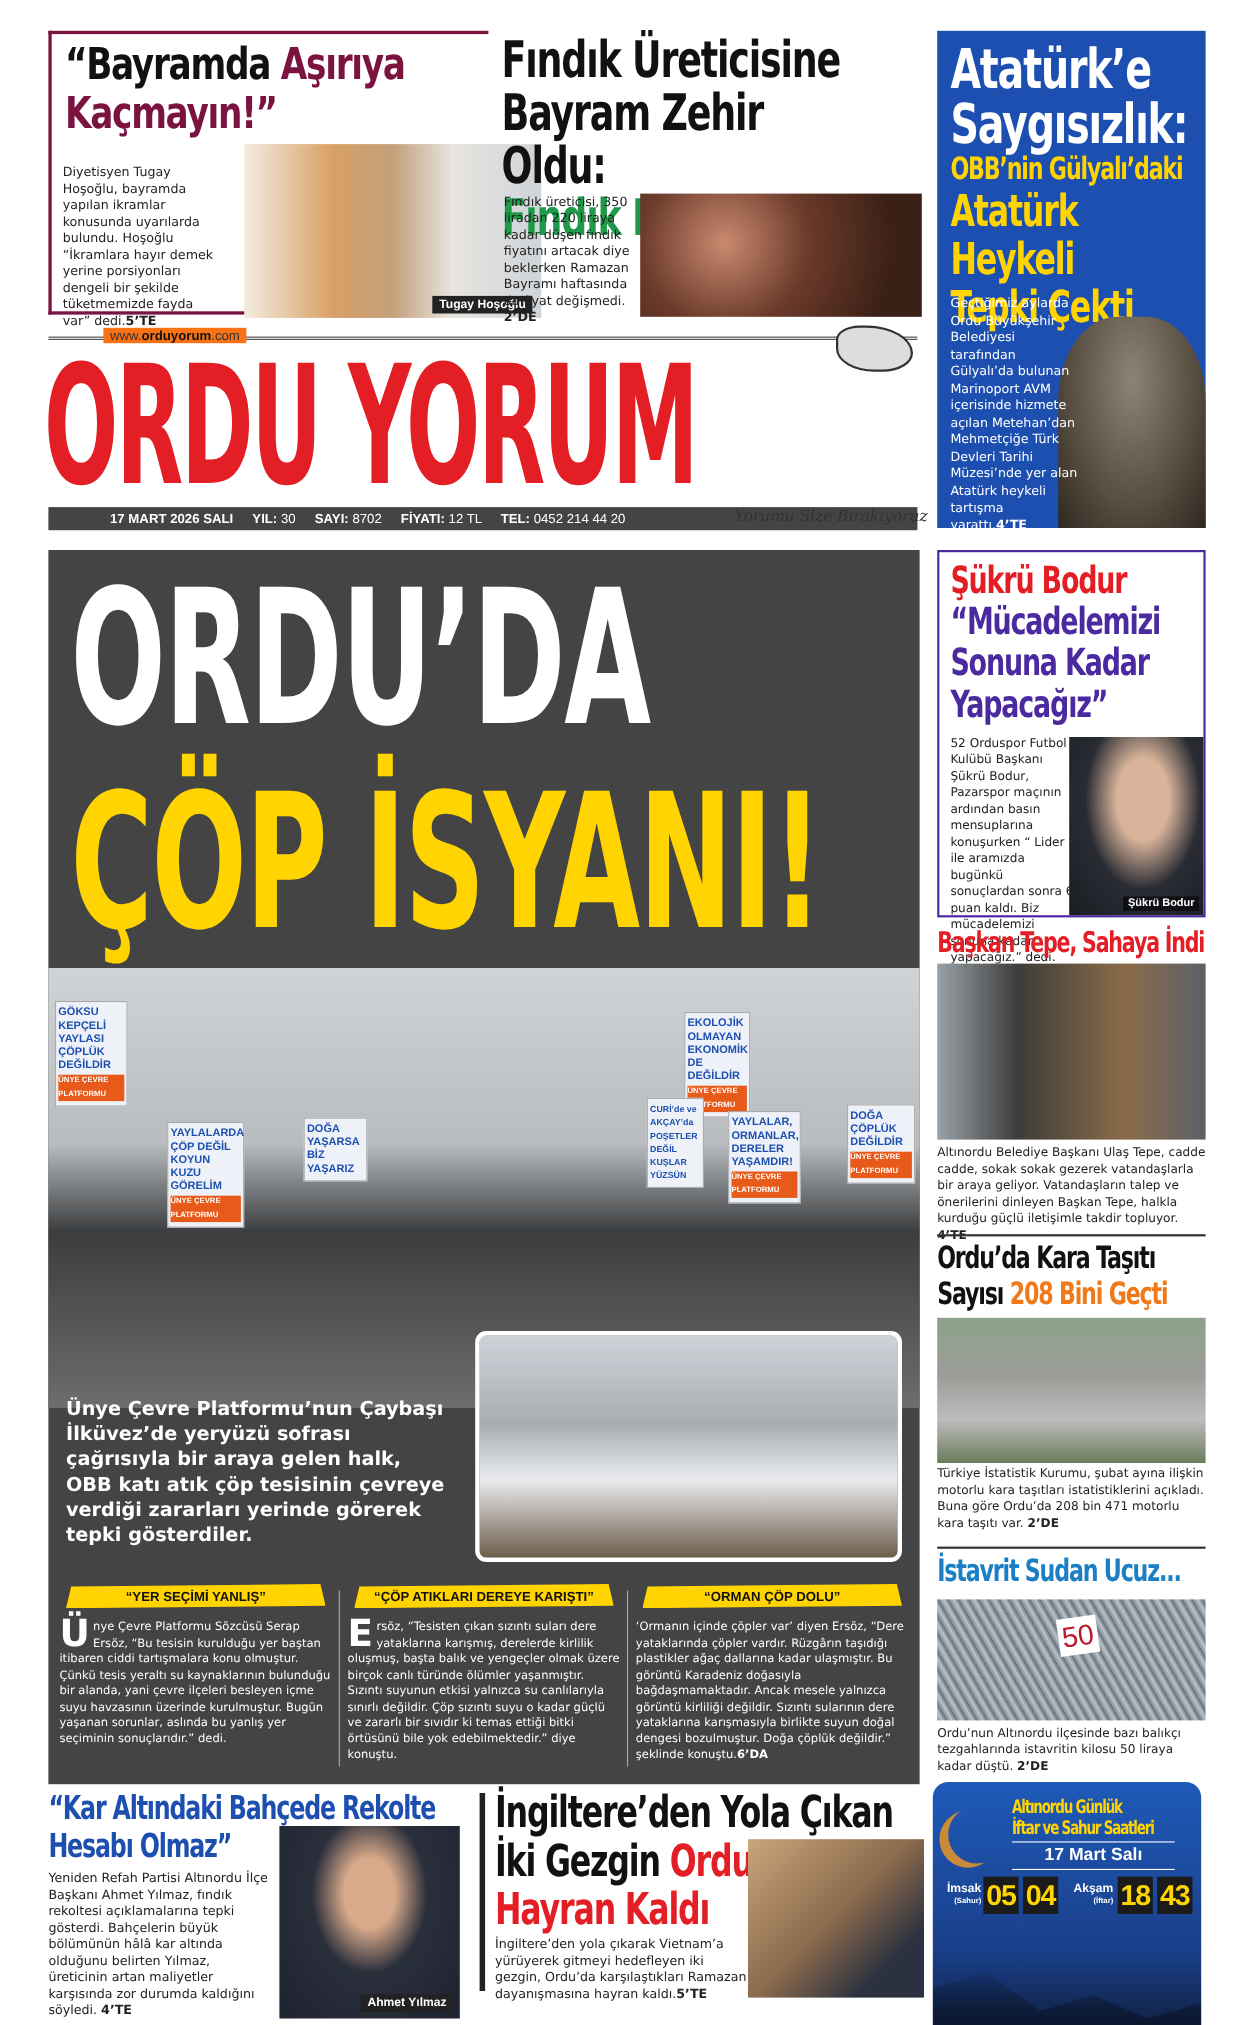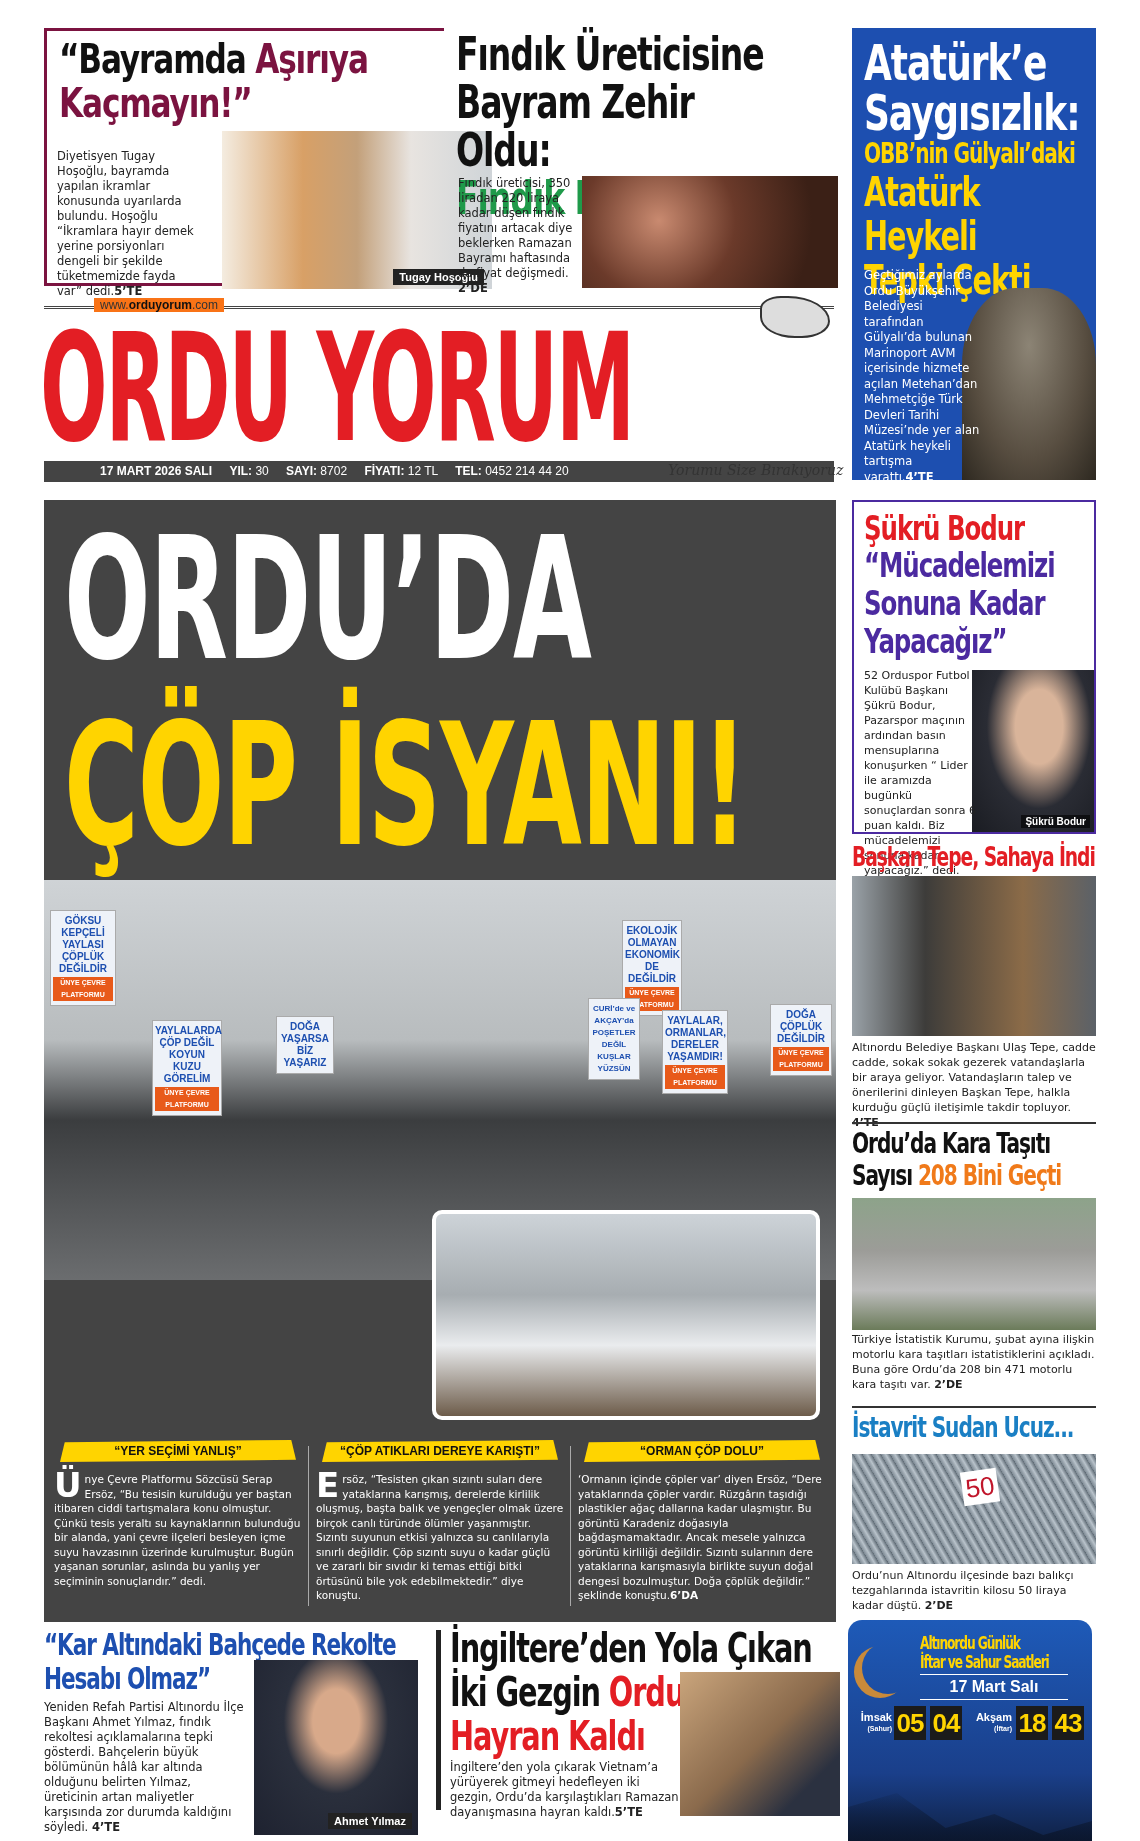--- a/index.html
+++ b/index.html
@@ -39,21 +39,21 @@
 #slogan{left:668px;top:462px;font-family:"DejaVu Serif",serif;font-style:italic;font-size:14px;color:#333}
 
 #main{left:44px;top:500px;width:792px;height:1122px;background:#444}
 #main-h1{left:20px;top:14px;font-size:170px;line-height:170px;color:#fff;width:1200px;transform:scaleX(.6);letter-spacing:-2px}
 #main-h2{left:20px;top:200px;font-size:170px;line-height:170px;color:#ffd400;width:1200px;transform:scaleX(.6);letter-spacing:-2px}
 #main-photo{left:0;top:380px;width:792px;height:400px;background:linear-gradient(180deg,#cfd3d6 0%,#b8bcbe 40%,#3b3d3f 60%,#6b6d6f 100%)}
 #banner{left:198px;top:540px;width:346px;height:124px;background:#f4f4f0;border:1px solid #999}
 #banner .l1{left:28px;top:12px;font-size:22px;color:#2f6d2f;transform:scaleX(.75)}
 #banner .l2{left:8px;top:42px;font-size:30px;color:#222;transform:scaleX(.7)}
 #banner .l3{left:26px;top:92px;font-size:16px;color:#2f6d2f;font-weight:bold;letter-spacing:1px}
-.sign{background:#eef2f8;border:1px solid #aaa;font-size:10px;font-weight:bold;text-align:center;color:#1d4fb0;padding:4px 2px;line-height:12px}
+.sign{background:#eef2f8;border:1px solid #aaa;font-size:10px;font-weight:bold;text-align:left;color:#1d4fb0;padding:4px 2px;line-height:12px}
 .sign .foot{background:#e85a1a;color:#fff;font-size:7px;margin-top:2px}
 #inset{left:388px;top:710px;width:388px;height:210px;border:4px solid #fff;border-radius:10px;background:linear-gradient(180deg,#cdd3d8 0%,#a7adb1 40%,#eaecee 65%,#6d5c4a 100%)}
 #main-lead{left:16px;top:770px;width:350px;color:#fff;font-size:17.5px;line-height:23px;font-weight:bold;font-family:"DejaVu Sans",sans-serif}
 .col{width:248px;top:940px}
 .col-h{background:#ffd400;color:#111;font-size:12px;font-weight:bold;text-align:center;padding:4px 0;margin:0 6px 10px;clip-path:polygon(2% 10%,98% 0,100% 90%,0 100%)}
 .col-t{color:#fff;font-family:"DejaVu Sans",sans-serif;font-size:10.5px;line-height:14.5px}
 .col-t .drop{float:left;font-size:34px;line-height:26px;font-weight:bold;margin-right:3px}
 .vsep{top:946px;width:1px;height:160px;background:#aaa}
 
 #bl-title{left:44px;top:1628px;font-size:30px;line-height:34px;color:#1d4fb0;width:520px;transform:scaleX(.72)}
@@ -154,20 +154,21 @@
     <div class="abs sign" style="left:108px;top:140px;width:70px"><span>YAYLALARDA ÇÖP DEĞİL KOYUN KUZU GÖRELİM</span><div class="foot">ÜNYE ÇEVRE PLATFORMU</div></div>
     <div class="abs sign" style="left:232px;top:136px;width:58px"><span>DOĞA YAŞARSA BİZ YAŞARIZ</span></div>
     <div class="abs sign" style="left:578px;top:40px;width:60px"><span>EKOLOJİK OLMAYAN EKONOMİK DE DEĞİLDİR</span><div class="foot">ÜNYE ÇEVRE PLATFORMU</div></div>
     <div class="abs sign" style="left:544px;top:118px;width:52px;font-size:8px"><span>CURİ’de ve AKÇAY’da POŞETLER DEĞİL KUŞLAR YÜZSÜN</span></div>
     <div class="abs sign" style="left:618px;top:130px;width:66px"><span>YAYLALAR, ORMANLAR, DERELER YAŞAMDIR!</span><div class="foot">ÜNYE ÇEVRE PLATFORMU</div></div>
     <div class="abs sign" style="left:726px;top:124px;width:62px"><span>DOĞA ÇÖPLÜK DEĞİLDİR</span><div class="foot">ÜNYE ÇEVRE PLATFORMU</div></div>
   </div>
   <div id="main-h1" class="abs cond">ORDU’DA</div>
   <div id="main-h2" class="abs cond">ÇÖP İSYANI!</div>
   <div id="inset" class="abs"></div>
+  <div id="main-lead" class="abs">Ünye Çevre Platformu’nun Çaybaşı İlküvez’de yeryüzü sofrası çağrısıyla bir araya gelen halk, OBB katı atık çöp tesisinin çevreye verdiği zararları yerinde görerek tepki gösterdiler.</div>
 
   <div class="abs col" style="left:10px">
     <div class="col-h">“YER SEÇİMİ YANLIŞ”</div>
     <div class="col-t"><span class="drop">Ü</span><span>nye Çevre Platformu Sözcüsü Serap Ersöz, “Bu tesisin kurulduğu yer baştan itibaren ciddi tartışmalara konu olmuştur. Çünkü tesis yeraltı su kaynaklarının bulunduğu bir alanda, yani çevre ilçeleri besleyen içme suyu havzasının üzerinde kurulmuştur. Bugün yaşanan sorunlar, aslında bu yanlış yer seçiminin sonuçlarıdır.” dedi.</span></div>
   </div>
   <div class="abs vsep" style="left:264px"></div>
   <div class="abs col" style="left:272px">
     <div class="col-h">“ÇÖP ATIKLARI DEREYE KARIŞTI”</div>
     <div class="col-t"><span class="drop">E</span><span>rsöz, “Tesisten çıkan sızıntı suları dere yataklarına karışmış, derelerde kirlilik oluşmuş, başta balık ve yengeçler olmak üzere birçok canlı türünde ölümler yaşanmıştır. Sızıntı suyunun etkisi yalnızca su canlılarıyla sınırlı değildir. Çöp sızıntı suyu o kadar güçlü ve zararlı bir sıvıdır ki temas ettiği bitki örtüsünü bile yok edebilmektedir.” diye konuştu.</span></div>
   </div>

